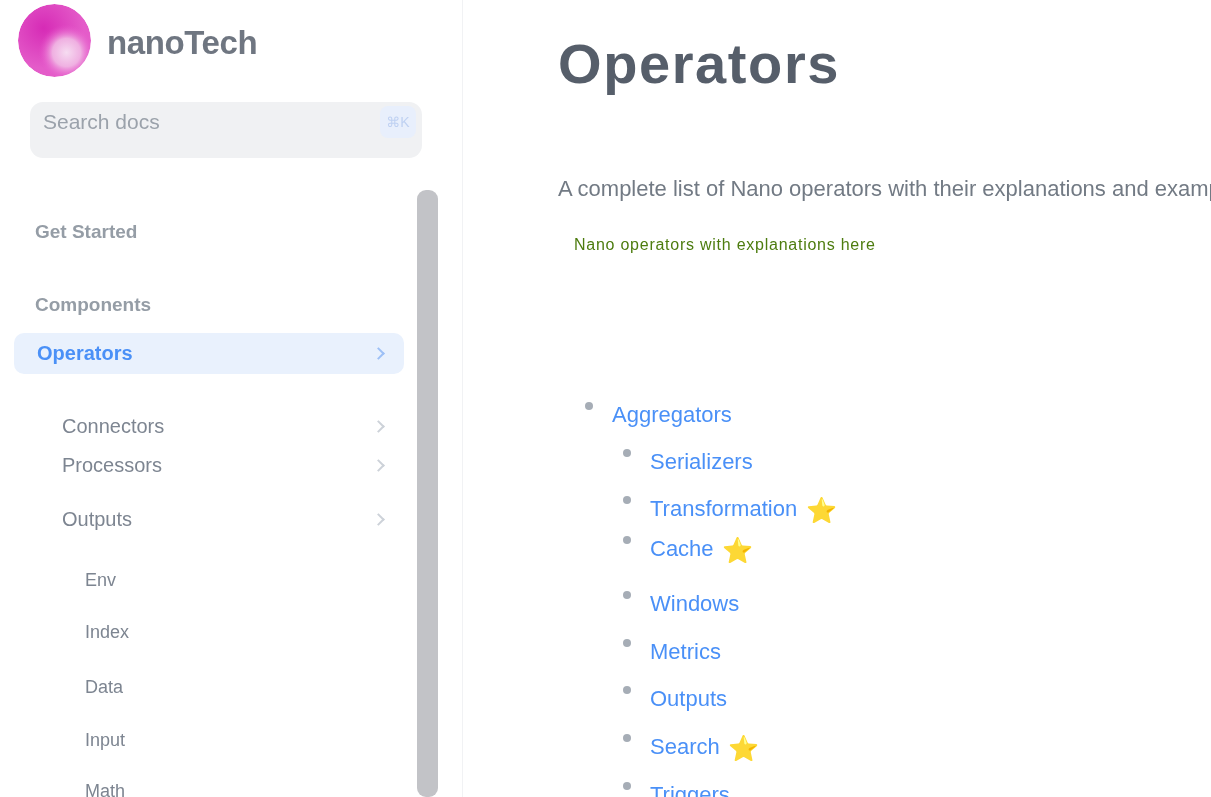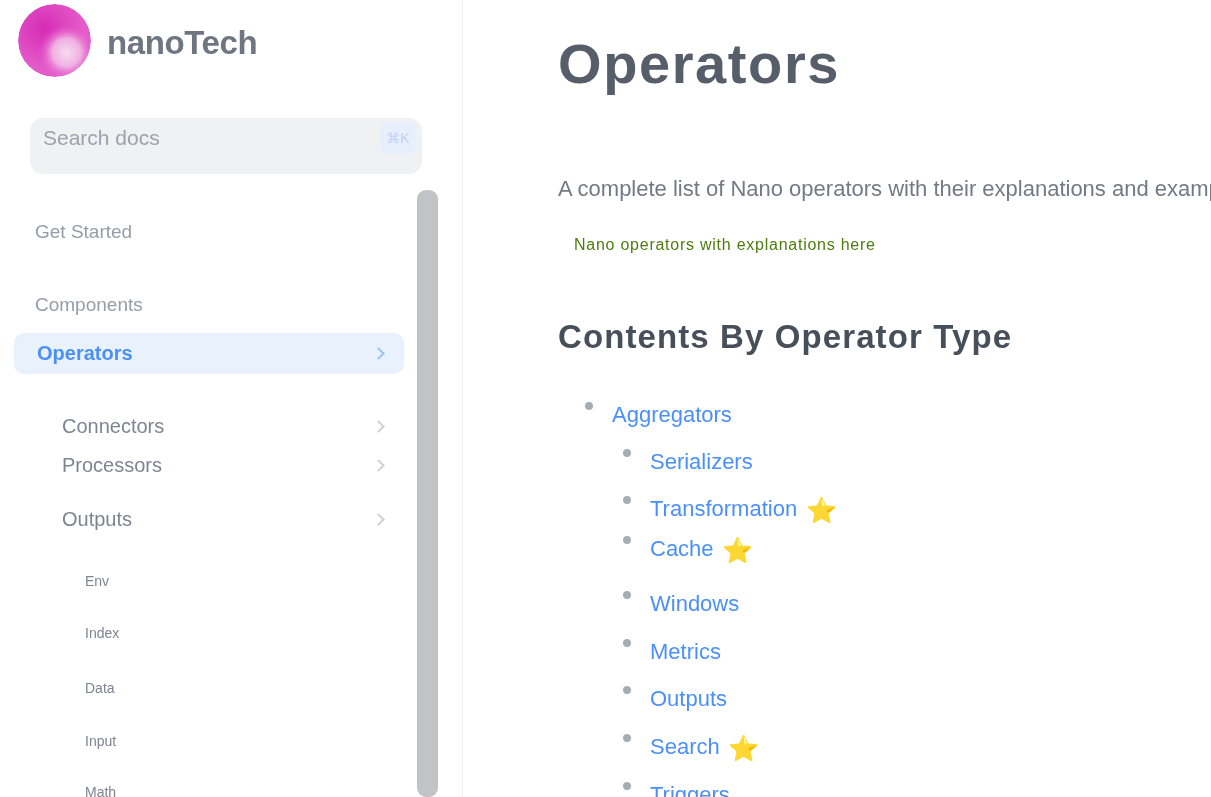--- a/index.html
+++ b/index.html
@@ -8,31 +8,31 @@
 body{font-family:"Liberation Sans",sans-serif;background:#ffffff;color:#1f2937;-webkit-font-smoothing:antialiased}
 .page{position:relative;width:1211px;height:797px;overflow:hidden}
 
 
 .sidebar{position:absolute;left:0;top:0;width:463px;height:797px;background:#fff}
 .sidebar-border{position:absolute;left:462px;top:0;width:1px;height:797px;background:#f1f2f4}
 .logo-row{position:absolute;left:18px;top:4px;display:flex;align-items:center;height:73px}
 .logo-mark{width:73px;height:73px;flex:0 0 73px;border-radius:50%;overflow:hidden;display:block}
 .logo-text{margin-left:16px;font-size:33px;font-weight:700;color:#6f7681;letter-spacing:-0.4px;white-space:nowrap;position:relative;top:2px}
 
-.search{position:absolute;left:30px;top:118px;width:392px;height:56px;background:#f0f1f3;border-radius:13px;display:flex;align-items:center;padding:0 6px 16px 13px}
+.search{position:absolute;left:30px;top:102px;width:392px;height:56px;background:#f0f1f3;border-radius:13px;display:flex;align-items:center;padding:0 6px 16px 13px}
 .search-ph{color:#9ba2ab;font-size:21px;flex:1;white-space:nowrap}
 .kbd{background:#e8effc;width:36px;height:32px;border-radius:8px;display:flex;align-items:center;justify-content:center;color:#bfd1f2;font-size:14px}
 
 .nav{position:absolute;left:14px;top:0;width:390px}
-.sec{position:absolute;left:0;font-size:19px;font-weight:400;color:#959da6;padding-left:21px;height:40px;line-height:40px;white-space:nowrap}
+.sec{position:absolute;left:0;font-size:19px;font-weight:700;color:#959da6;padding-left:21px;height:40px;line-height:40px;white-space:nowrap}
 .item{position:absolute;left:0;display:flex;align-items:center;width:390px;height:41px;padding:0 21px 0 48px;border-radius:10px;font-size:20px;color:#7d8591;white-space:nowrap}
 .item.active{background:#e9f1fd;color:#4a90f7;font-weight:600;padding-left:23px}
 .item .chev{margin-left:auto;display:block;width:9px;height:9px;border-right:2px solid #cdd2d9;border-bottom:2px solid #cdd2d9;transform:rotate(-45deg);flex:0 0 9px}
 .item.active .chev{border-color:#9dc0f6}
-.sub{padding-left:71px;font-size:14px}
+.sub{padding-left:71px;font-size:18px}
 .scrollbar-track{position:absolute;left:417px;top:190px;width:21px;height:607px}
 .scrollbar-thumb{position:absolute;left:0;top:0;width:21px;height:607px;background:#c2c3c7;border-radius:9px}
 
 
 .main{position:absolute;left:558px;top:0;width:653px;height:797px}
 h1{position:absolute;left:0;top:32px;font-size:56px;font-weight:700;color:#565e6a;letter-spacing:1.6px;line-height:1.15;white-space:nowrap}
 p.lead{position:absolute;left:0;top:176px;font-size:22px;color:#727a84;white-space:nowrap}
 a.lnk{position:absolute;left:16px;top:236px;color:#4d7c0f;font-size:16px;text-decoration:none;white-space:nowrap;letter-spacing:0.75px}
 h2{position:absolute;left:0;top:318px;font-size:33px;font-weight:700;color:#474f5a;letter-spacing:1.1px;white-space:nowrap}
 ul.toc{position:absolute;left:27px;top:402px;list-style:none;width:653px}
@@ -115,21 +115,20 @@
 
     <div class="scrollbar-track">
       <div class="scrollbar-thumb"></div>
     </div>
   </div>
 
   <div class="main">
     <h1>Operators</h1>
     <p class="lead">A complete list of Nano operators with their explanations and examples.</p>
     <a class="lnk">Nano operators with explanations here</a>
-    <h2>Contents By Operator Type</h2>
     <ul class="toc">
       <li style="top:0px">
           <i class="bullet"></i>
           <a href="#">Aggregators</a>
         </li>
       <li class="lvl2" style="top:47px">
           <i class="bullet"></i>
           <a href="#">Serializers</a>
         </li>
       <li class="lvl2" style="top:94px">

